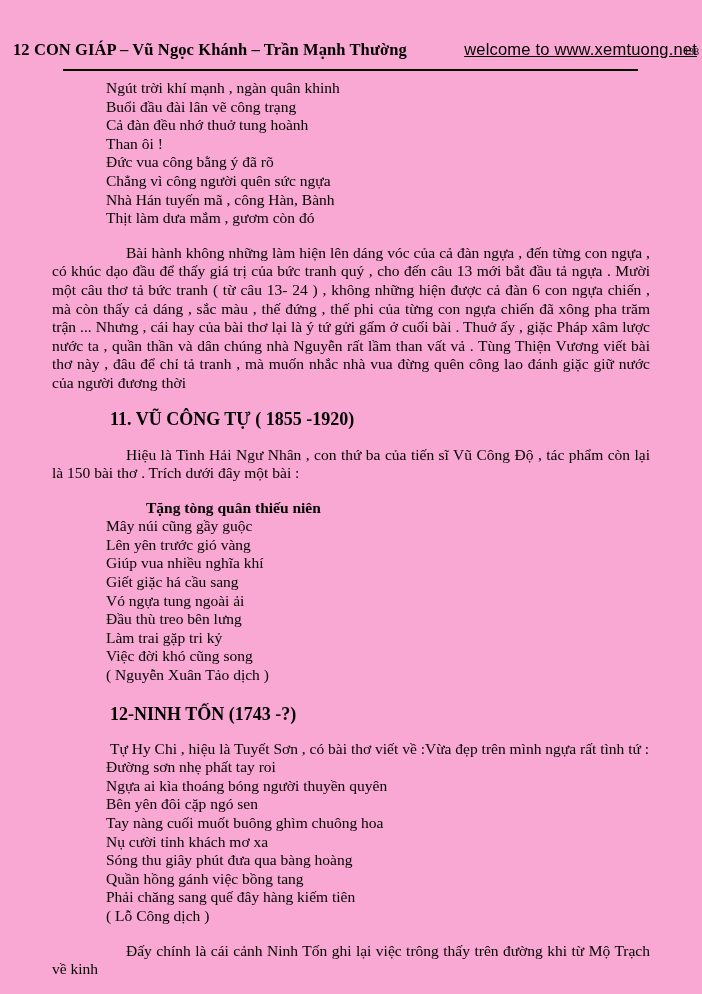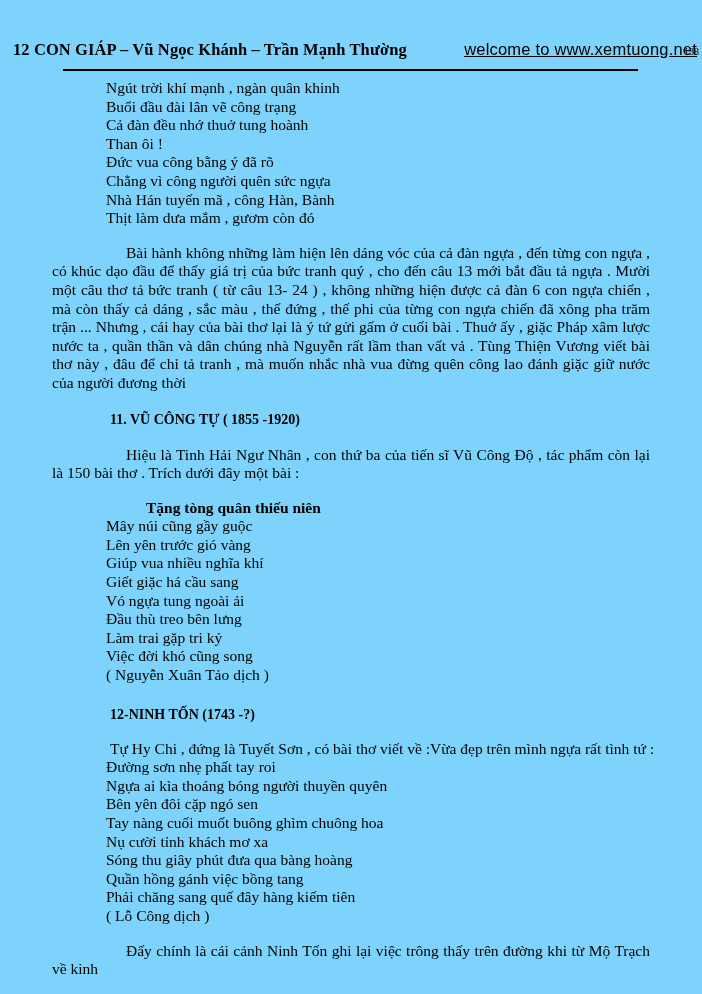--- a/index.html
+++ b/index.html
@@ -4,21 +4,21 @@
 <style>
   html, body {
     margin: 0;
     padding: 0;
     background: #ffffff;
   }
   .sheet {
     position: relative;
     width: 702px;
     height: 994px;
-    background: #7dd3fc;
+    background: #f9a8d4;
     color: #000000;
     overflow: hidden;
     font-family: "Liberation Serif", serif;
   }
   .header {
     display: flex;
     justify-content: space-between;
     align-items: baseline;
     padding: 40px 3px 0 13px;
   }
@@ -66,21 +66,21 @@
     text-indent: 74px;
     white-space: nowrap;
   }
   .bold-line {
     margin-left: 110px;
     font-weight: bold;
     white-space: nowrap;
   }
   .heading {
     margin: 13px 0 4px 74px;
-    font-size: 14px;
+    font-size: 18px;
     font-weight: bold;
     line-height: 21px;
     white-space: nowrap;
   }
   .heading.spaced {
     margin: 19px 0 15px 74px;
     font-family: Liberation Serif, serif;
   }
 </style>
 </head>
@@ -114,21 +114,21 @@
         <div class="verse-line">Lên yên trước gió vàng</div>
         <div class="verse-line">Giúp vua nhiều nghĩa khí</div>
         <div class="verse-line">Giết giặc há cầu sang</div>
         <div class="verse-line">Vó ngựa tung ngoài ải</div>
         <div class="verse-line">Đầu thù treo bên lưng</div>
         <div class="verse-line">Làm trai gặp tri kỷ</div>
         <div class="verse-line">Việc đời khó cũng song</div>
         <div class="verse-line">( Nguyễn Xuân Tảo dịch )</div>
       </div>
       <div class="heading spaced">12-NINH TỐN (1743 -?)</div>
-      <p class="rich-para"><span>Tự Hy Chi , đứng là Tuyết Sơn , có bài thơ viết về :</span><span style="font-weight: normal;">Vừa đẹp trên mình ngựa</span><span> rất tình tứ :</span></p>
+      <p class="rich-para"><span>Tự Hy Chi , hiệu là Tuyết Sơn , có bài thơ viết về :</span><span style="font-weight: normal;">Vừa đẹp trên mình ngựa</span><span> rất tình tứ :</span></p>
       <div class="verse">
         <div class="verse-line">Đường sơn nhẹ phất tay roi</div>
         <div class="verse-line">Ngựa ai kìa thoáng bóng người thuyền quyên</div>
         <div class="verse-line">Bên yên đôi cặp ngó sen</div>
         <div class="verse-line">Tay nàng cuối muốt buông ghìm chuông hoa</div>
         <div class="verse-line">Nụ cười tỉnh khách mơ xa</div>
         <div class="verse-line">Sóng thu giây phút đưa qua bàng hoàng</div>
         <div class="verse-line">Quần hồng gánh việc bồng tang</div>
         <div class="verse-line">Phải chăng sang quế đây hàng kiếm tiên</div>
         <div class="verse-line">( Lỗ Công dịch )</div>

